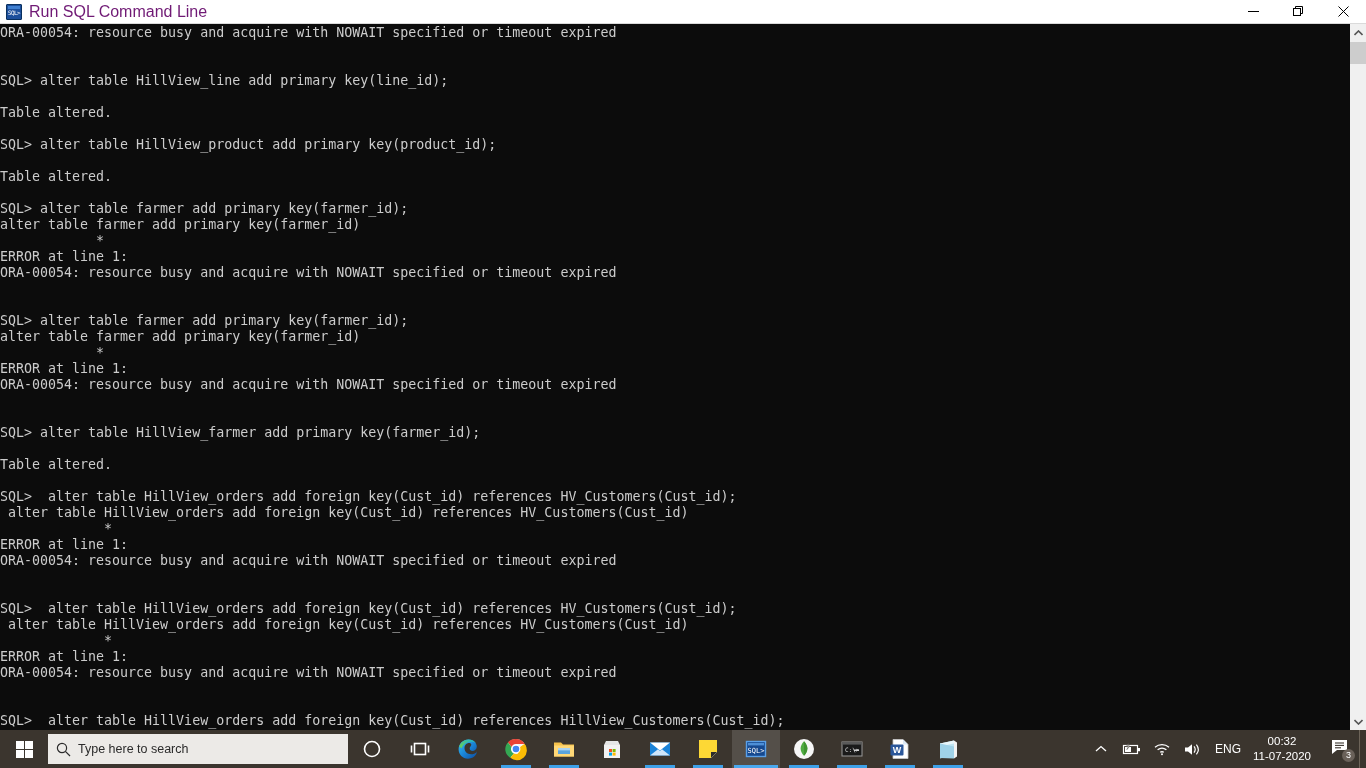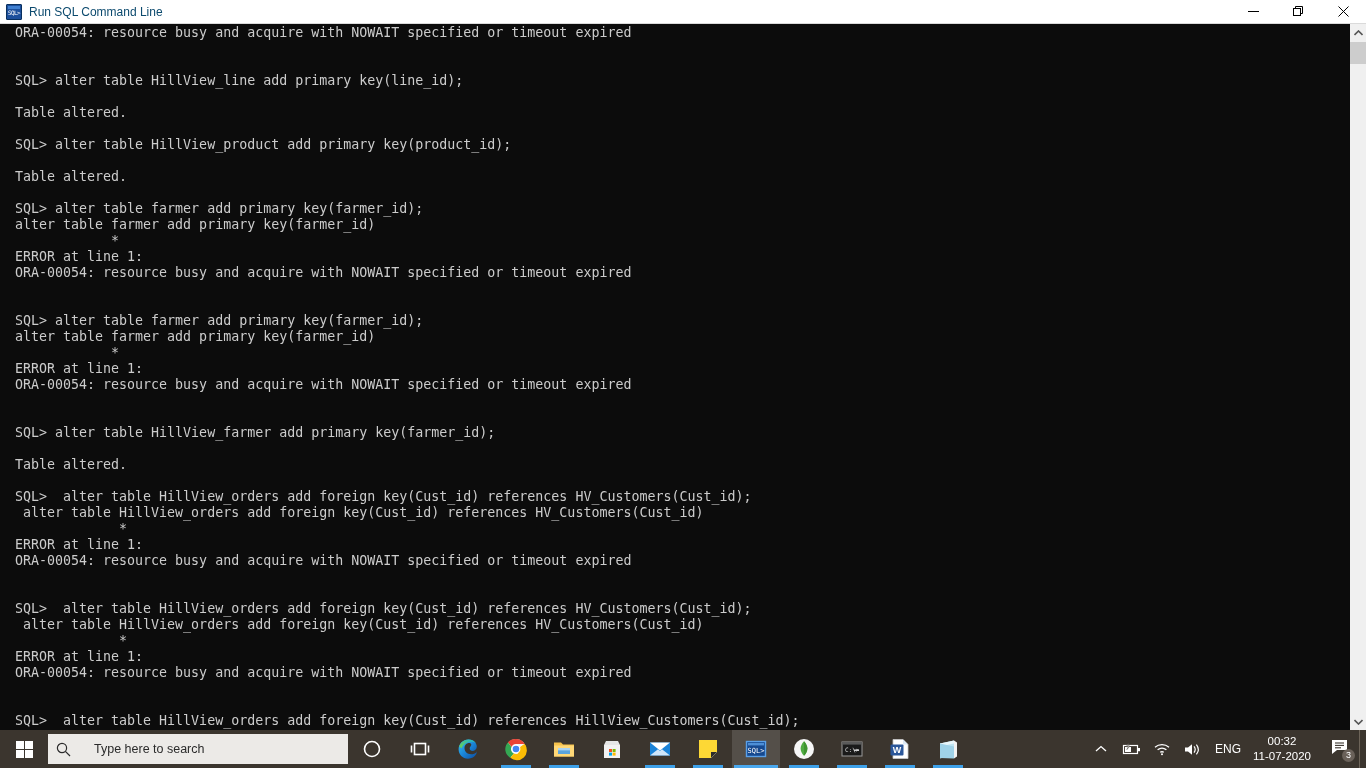--- a/index.html
+++ b/index.html
@@ -66,22 +66,22 @@
     left: 0; right: 0; top: 4px;
     font-size: 6px;
     line-height: 8px;
     color: #ffffff;
     text-align: center;
     font-family: "DejaVu Sans Mono", monospace;
     letter-spacing: -0.5px;
   }
 
   .titlebar-title {
-    font-size: 12px;
-    color: #0c4a6e;
+    font-size: 16px;
+    color: #701a75;
     font-family: "Liberation Sans", sans-serif;
     white-space: nowrap;
   }
 
   .window-controls {
     position: absolute;
     right: 0;
     top: 0;
     height: 23px;
     display: flex;
@@ -105,21 +105,21 @@
   }
 
   .console {
     flex: 1 1 auto;
     background: #0c0c0c;
     color: #cccccc;
     font-family: "DejaVu Sans Mono", monospace;
     font-size: 13.3px;
     line-height: 16px;
     white-space: pre;
-    padding: 1px 0 0 15px;
+    padding: 1px 0 0 0;
     overflow: hidden;
     letter-spacing: 0px;
   }
   .console .line { height: 16px; }
 
   
   .scrollbar {
     width: 17px;
     flex: 0 0 17px;
     background: #f0f0f0;
@@ -182,21 +182,20 @@
   .win-logo i { background: #ffffff; display: block; }
 
   .search-box {
     width: 300px;
     height: 30px;
     background: #eceae7;
     display: flex;
     align-items: center;
     margin-left: 0px;
     flex: 0 0 auto;
-    gap: 16px;
   }
   .search-icon {
     width: 30px;
     display: flex;
     align-items: center;
     justify-content: center;
     flex: 0 0 auto;
   }
   .search-text {
     font-size: 12.5px;

